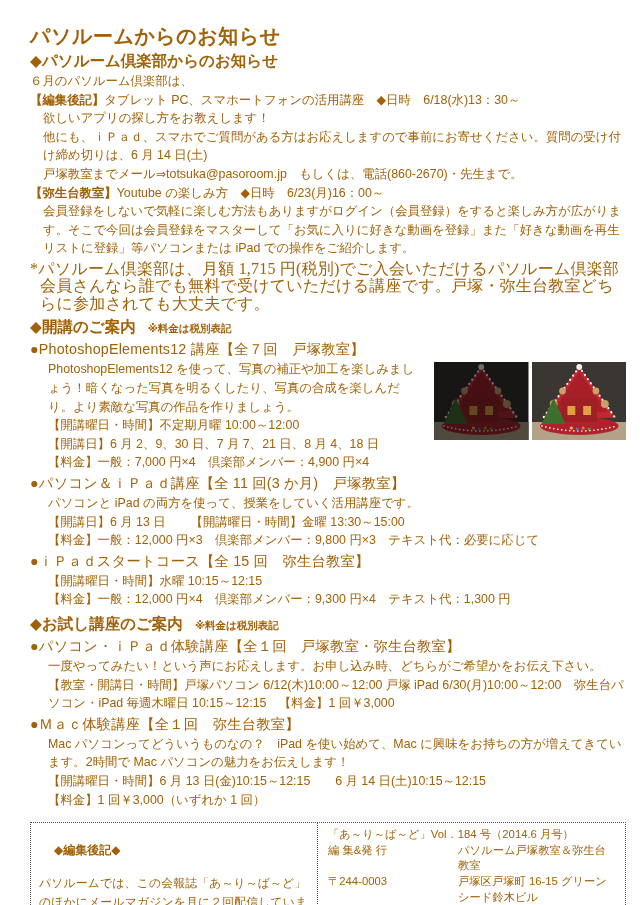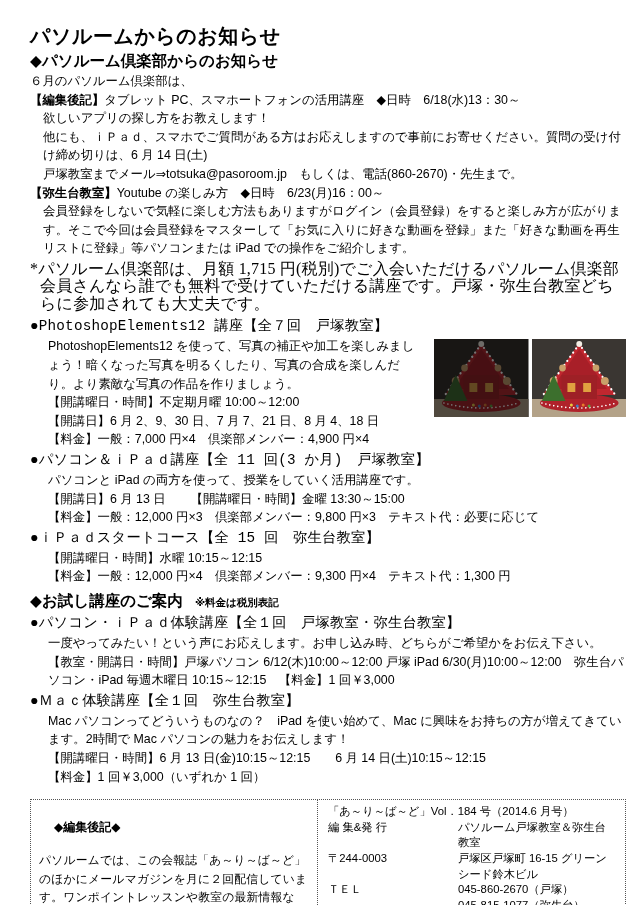--- a/index.html
+++ b/index.html
@@ -1,26 +1,26 @@
 <!DOCTYPE html>
 <html><head>
 <meta charset="utf-8">
 <style>
   html,body{margin:0;padding:0;background:#fff;}
   .page{
     position:relative;width:640px;height:905px;box-sizing:border-box;
-    padding:24px 14px 0 30px;background:#fff;color:#000000;
+    padding:24px 14px 0 30px;background:#fff;color:#a16207;
     font-family:"Liberation Sans","DejaVu Sans",sans-serif;
     font-size:12.4px;line-height:18.6px;overflow:hidden;
   }
   p{margin:0;}
   .title{font-size:20px;line-height:25px;font-weight:bold;letter-spacing:.5px;margin:0;}
   .sec-head{font-size:15.5px;line-height:20px;font-weight:bold;margin:2px 0 1px;}
   .tax-note{font-size:10.5px;font-weight:bold;margin-left:12px;letter-spacing:0;}
-  .course-head{font-size:14.3px;line-height:19px;font-weight:normal;margin:2px 0 1px;letter-spacing:.2px;font-family:Liberation Mono, monospace;}
+  .course-head{font-size:14.3px;line-height:19px;font-weight:normal;margin:2px 0 1px;letter-spacing:.2px;}
   .ind{padding-left:13px;}
   .ind2{padding-left:18px;}
   .blabel{font-weight:bold;}
   .serif-note{
     font-family:"Liberation Serif","DejaVu Serif",serif;
     font-size:16px;line-height:17.5px;padding-left:10px;text-indent:-10px;
     margin:2px 0 3px;letter-spacing:.2px;
   }
   .photos{float:right;width:192px;height:78px;display:flex;gap:3px;margin:2px 0 4px 10px;}
   .photo{flex:1;overflow:hidden;}
@@ -62,20 +62,21 @@
     <p><b class="blabel">【編集後記】</b><span>タブレット PC、スマホートフォンの活用講座　◆日時　6/18(水)13：30～</span></p>
     <p class="ind">欲しいアプリの探し方をお教えします！</p>
     <p class="ind">他にも、ｉＰａｄ、スマホでご質問がある方はお応えしますので事前にお寄せください。質問の受け付け締め切りは、6 月 14 日(土)</p>
     <p class="ind">戸塚教室までメール⇒totsuka@pasoroom.jp　もしくは、電話(860-2670)・先生まで。</p>
     <p><b class="blabel">【弥生台教室】</b><span>Youtube の楽しみ方　◆日時　6/23(月)16：00～</span></p>
     <p class="ind">会員登録をしないで気軽に楽しむ方法もありますがログイン（会員登録）をすると楽しみ方が広がります。そこで今回は会員登録をマスターして「お気に入りに好きな動画を登録」また「好きな動画を再生リストに登録」等パソコンまたは iPad での操作をご紹介します。</p>
     <p class="serif-note">*パソルーム倶楽部は、月額 1,715 円(税別)でご入会いただけるパソルーム倶楽部会員さんなら誰でも無料で受けていただける講座です。戸塚・弥生台教室どちらに参加されても大丈夫です。</p>
   </section>
 
   <section class="kaikou">
+    <h2 class="sec-head"><span>◆開講のご案内</span><span class="tax-note">※料金は税別表記</span></h2>
 
     <div class="course">
       <h3 class="course-head">●PhotoshopElements12 講座【全７回　戸塚教室】</h3>
       <div class="photos">
         <div class="photo photo-dark">
           <svg viewBox="0 0 96 78" preserveAspectRatio="none">
             <rect x="0" y="0" width="96" height="78" fill="#35302b"></rect>
             <rect x="0" y="60" width="96" height="18" fill="#b3a288"></rect>
             <ellipse cx="48" cy="64" rx="40" ry="9" fill="#b0222b"></ellipse>
             <polygon points="48,4 11,56 85,56" fill="#c0272f"></polygon>

